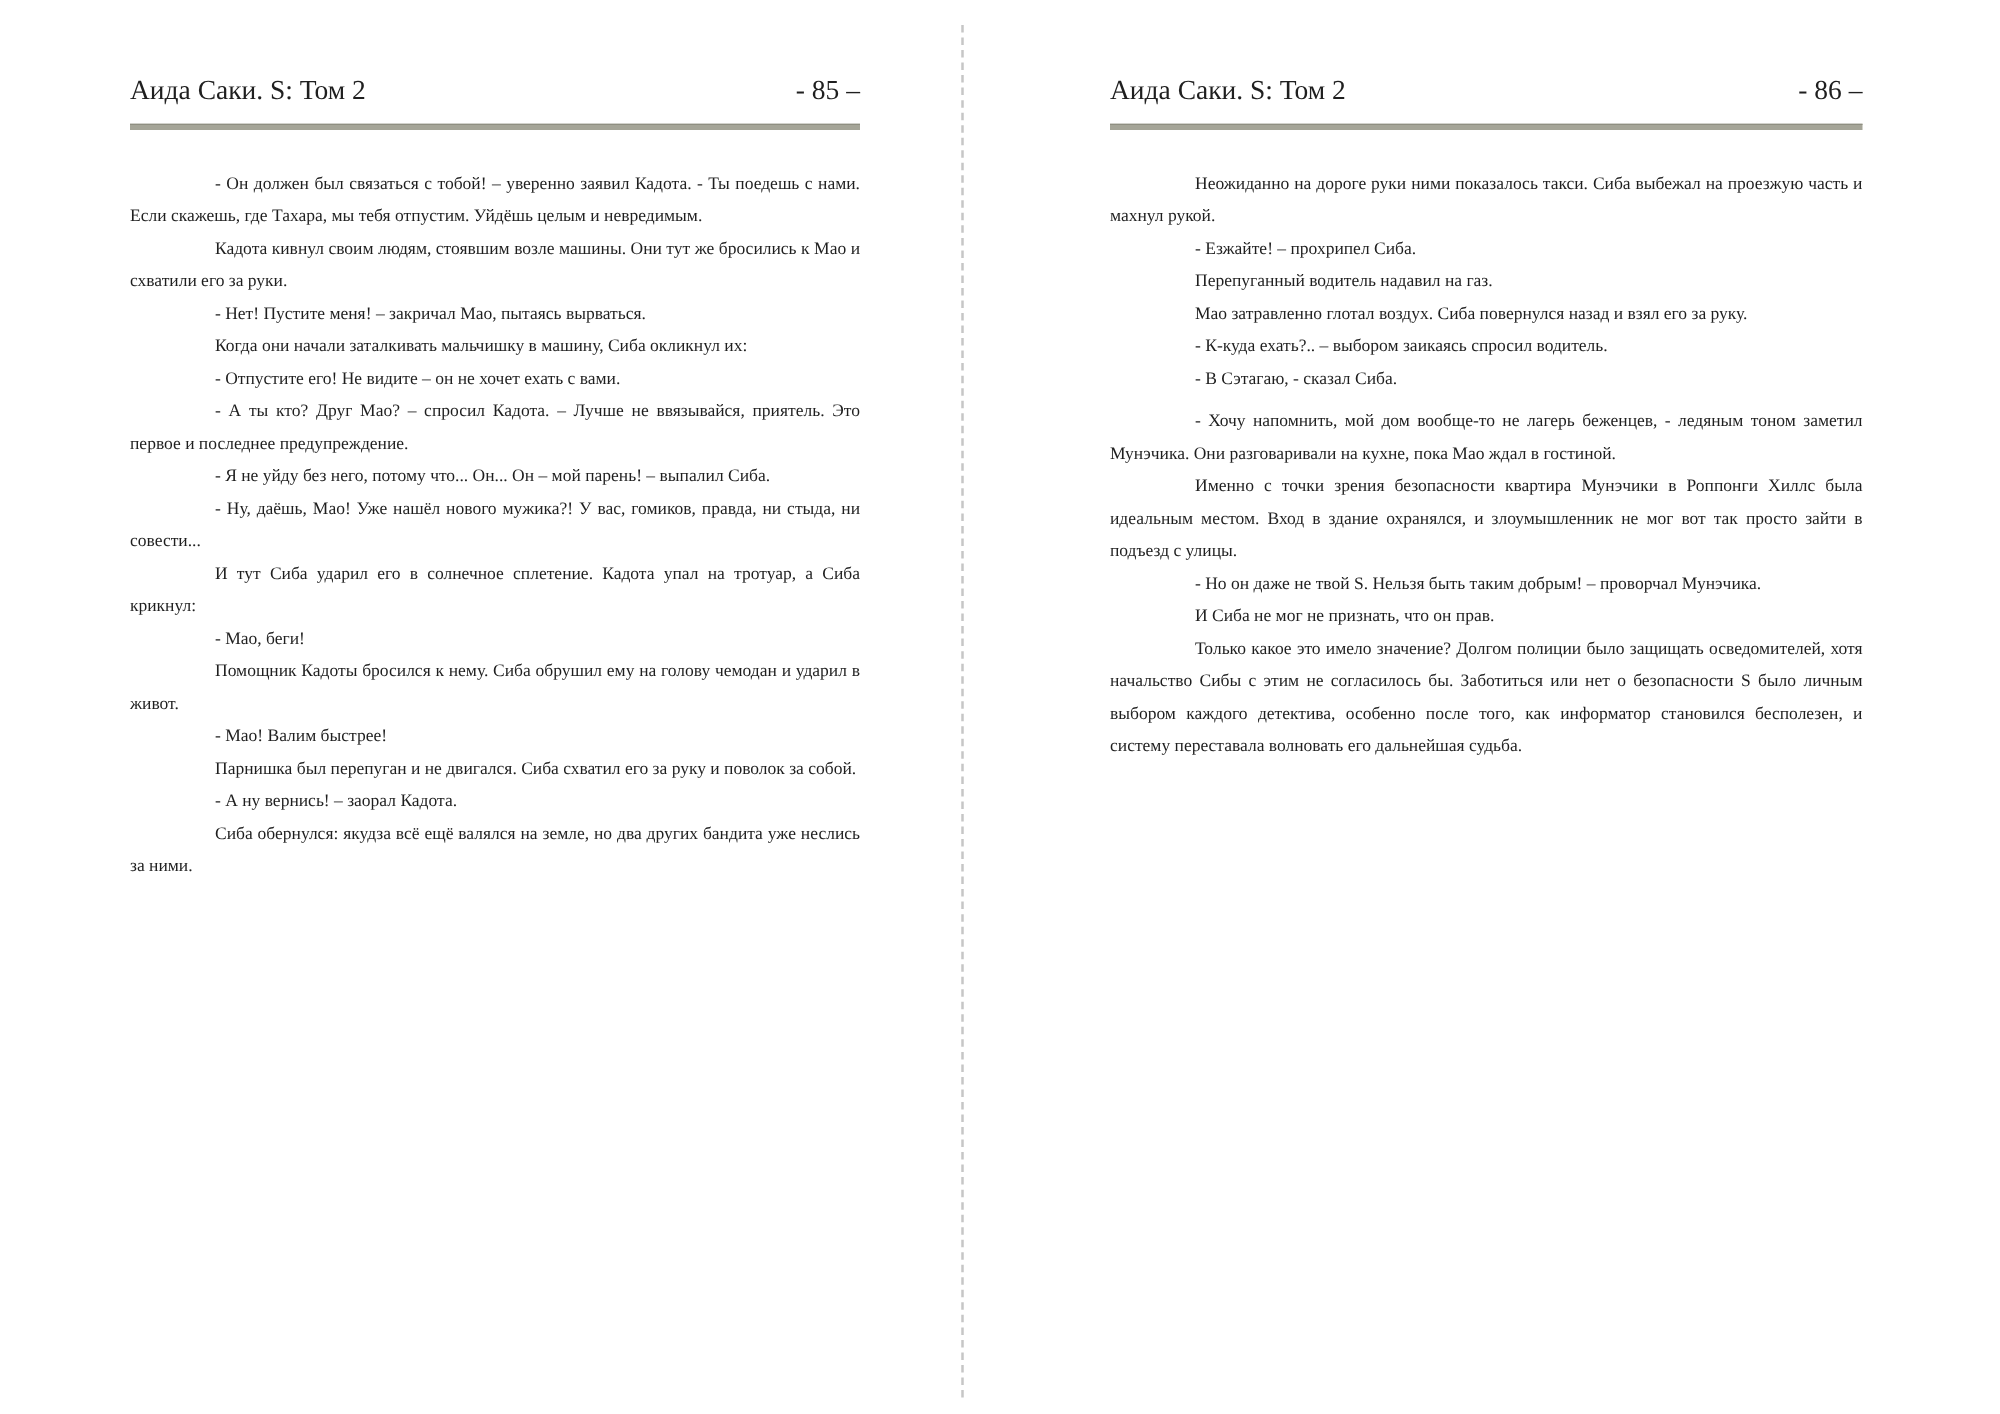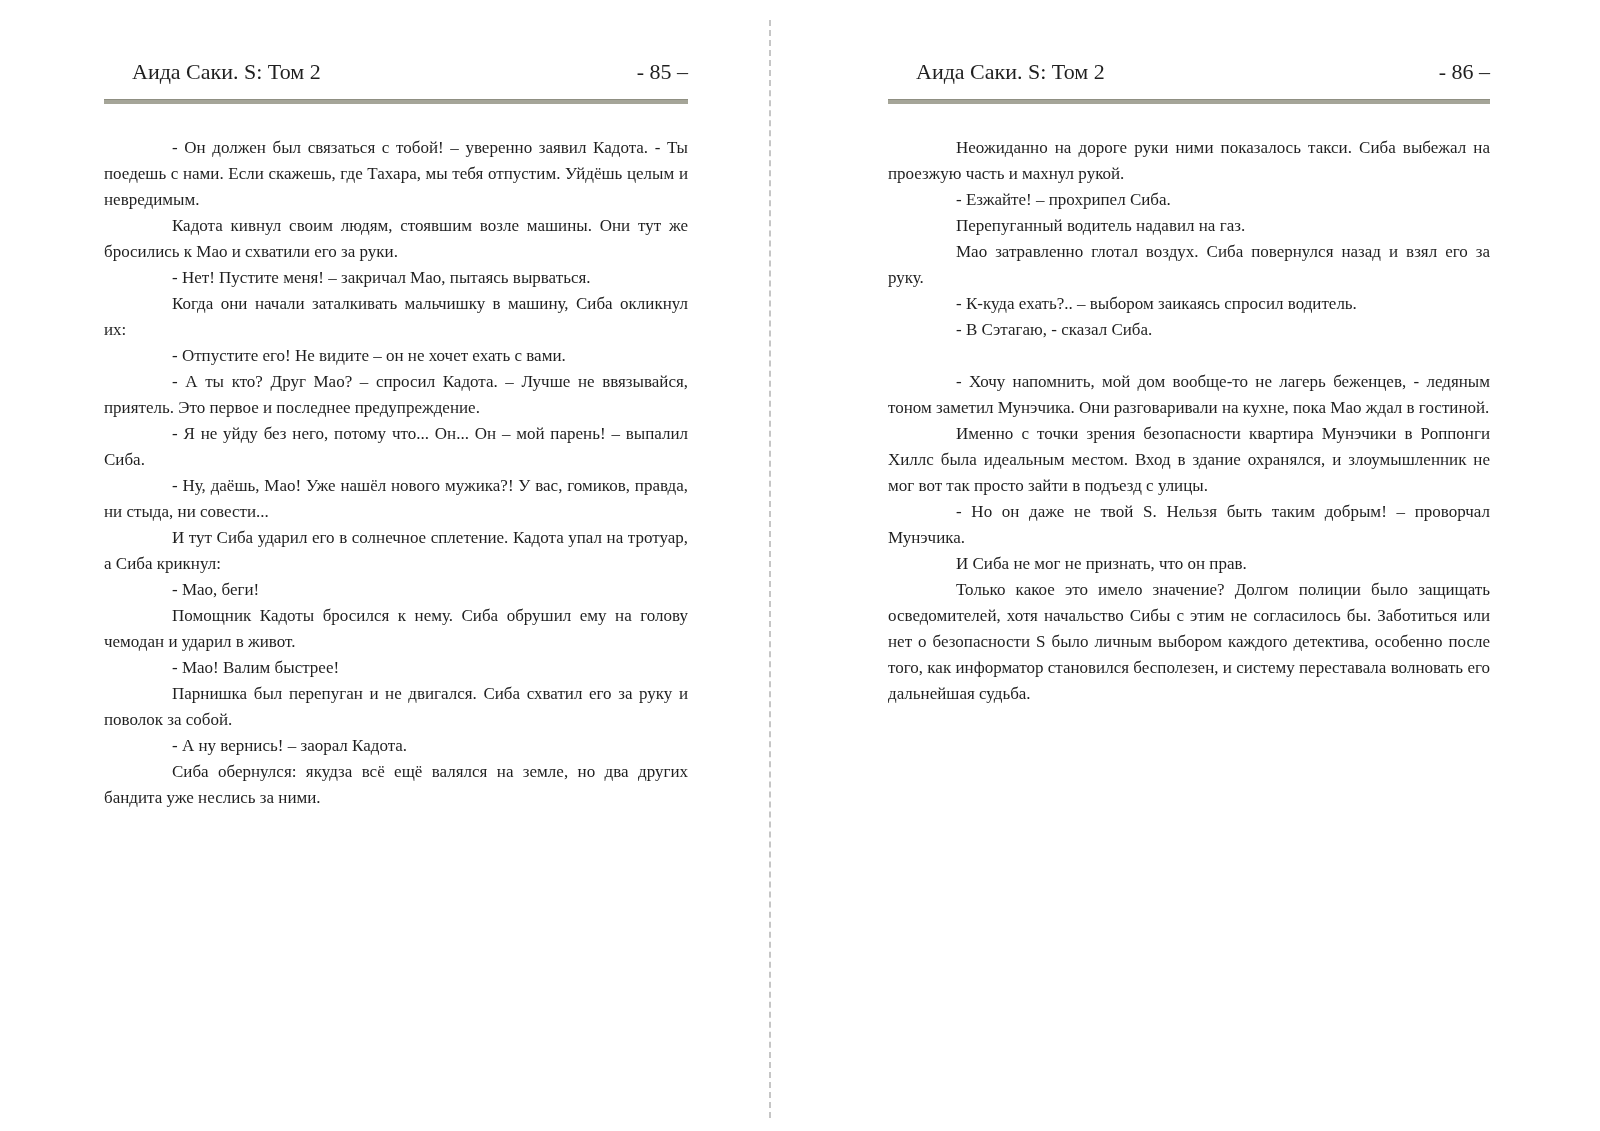--- a/index.html
+++ b/index.html
@@ -25,40 +25,39 @@
   .page.left  { left: 104px; width: 584px; }
   .page.right { left: 888px; width: 602px; }
 
   .page-header {
     display: flex;
     justify-content: space-between;
     align-items: baseline;
     font-size: 22px;
     line-height: 28px;
     color: #1f1f1f;
-    margin-left: 28px;
   }
   .header-rule {
     height: 4px;
     background: #a5a598;
     border-top: 1px solid #8f8f82;
     margin-top: 13px;
   }
   .page-body {
     margin-top: 31px;
   }
   .para {
     margin: 0;
-    font-size: 17px;
+    font-size: 14px;
     line-height: 26px;
     text-align: justify;
     text-indent: 68px;
   }
   .para.scene-break {
-    margin-top: 26px;
+    margin-top: 8px;
   }
   .divider {
     position: absolute;
     left: 769px;
     top: 20px;
     height: 1098px;
     width: 0;
     border-left: 2px dashed #c6c6c6;
   }
 </style>

